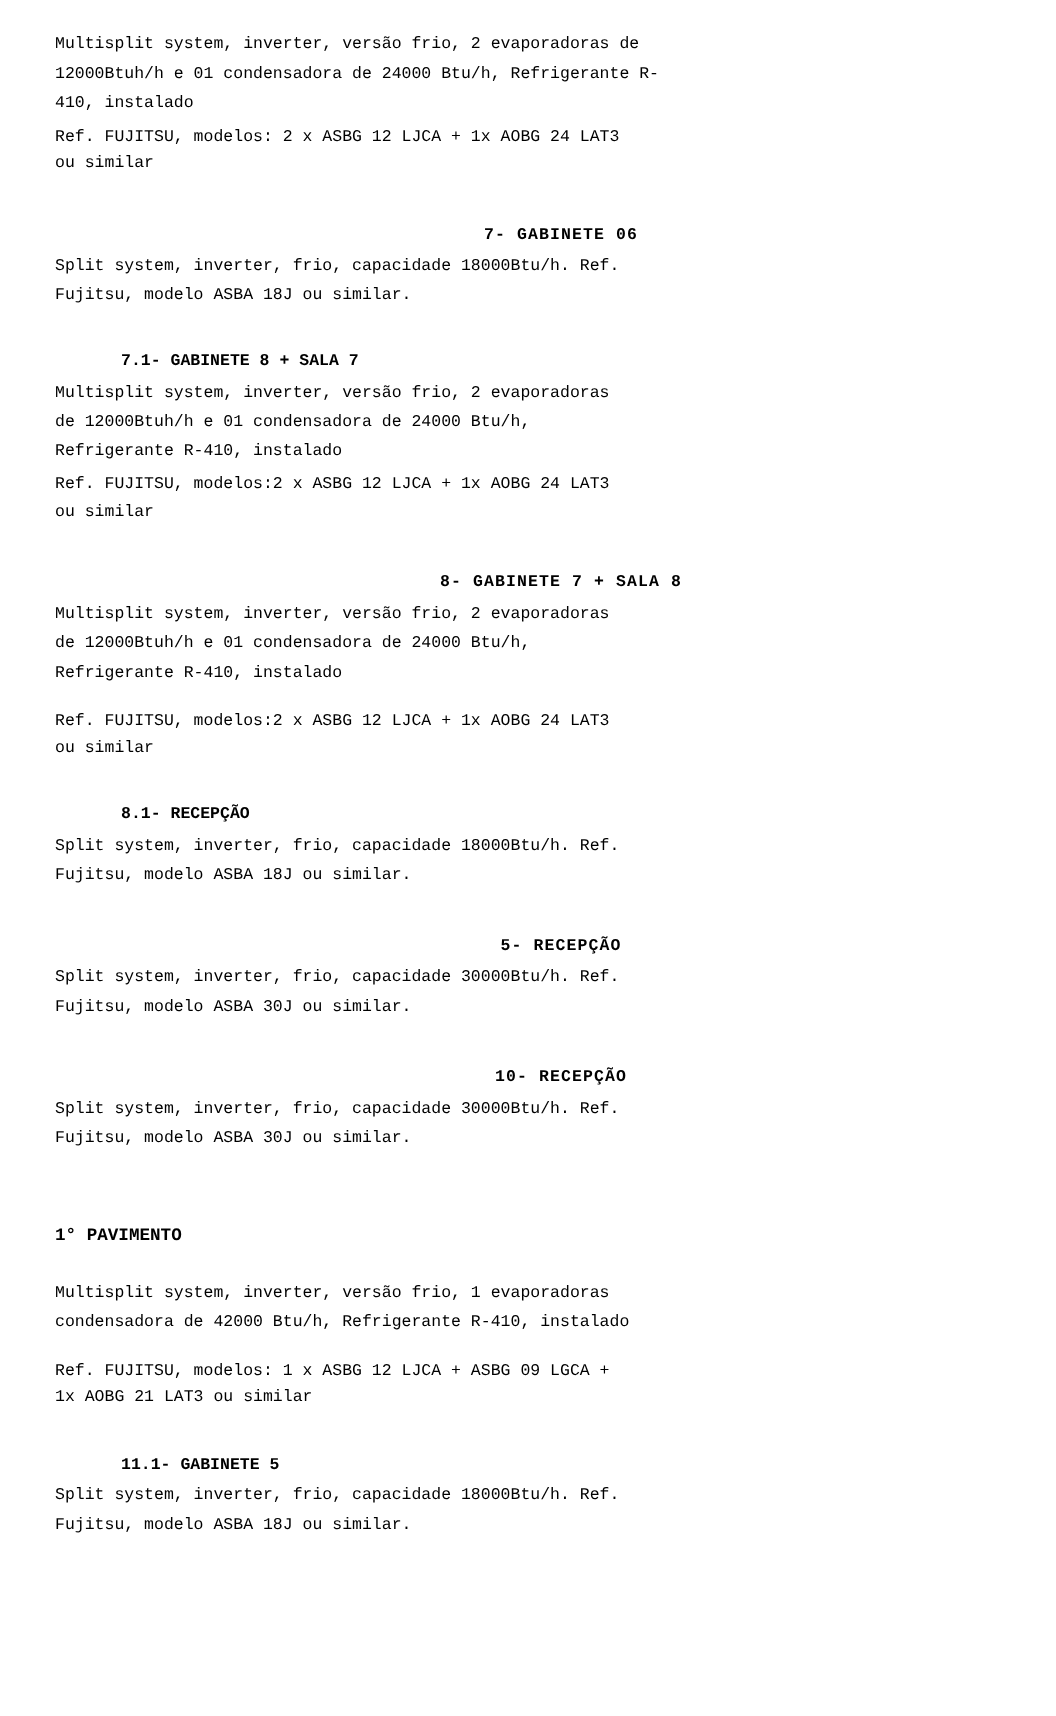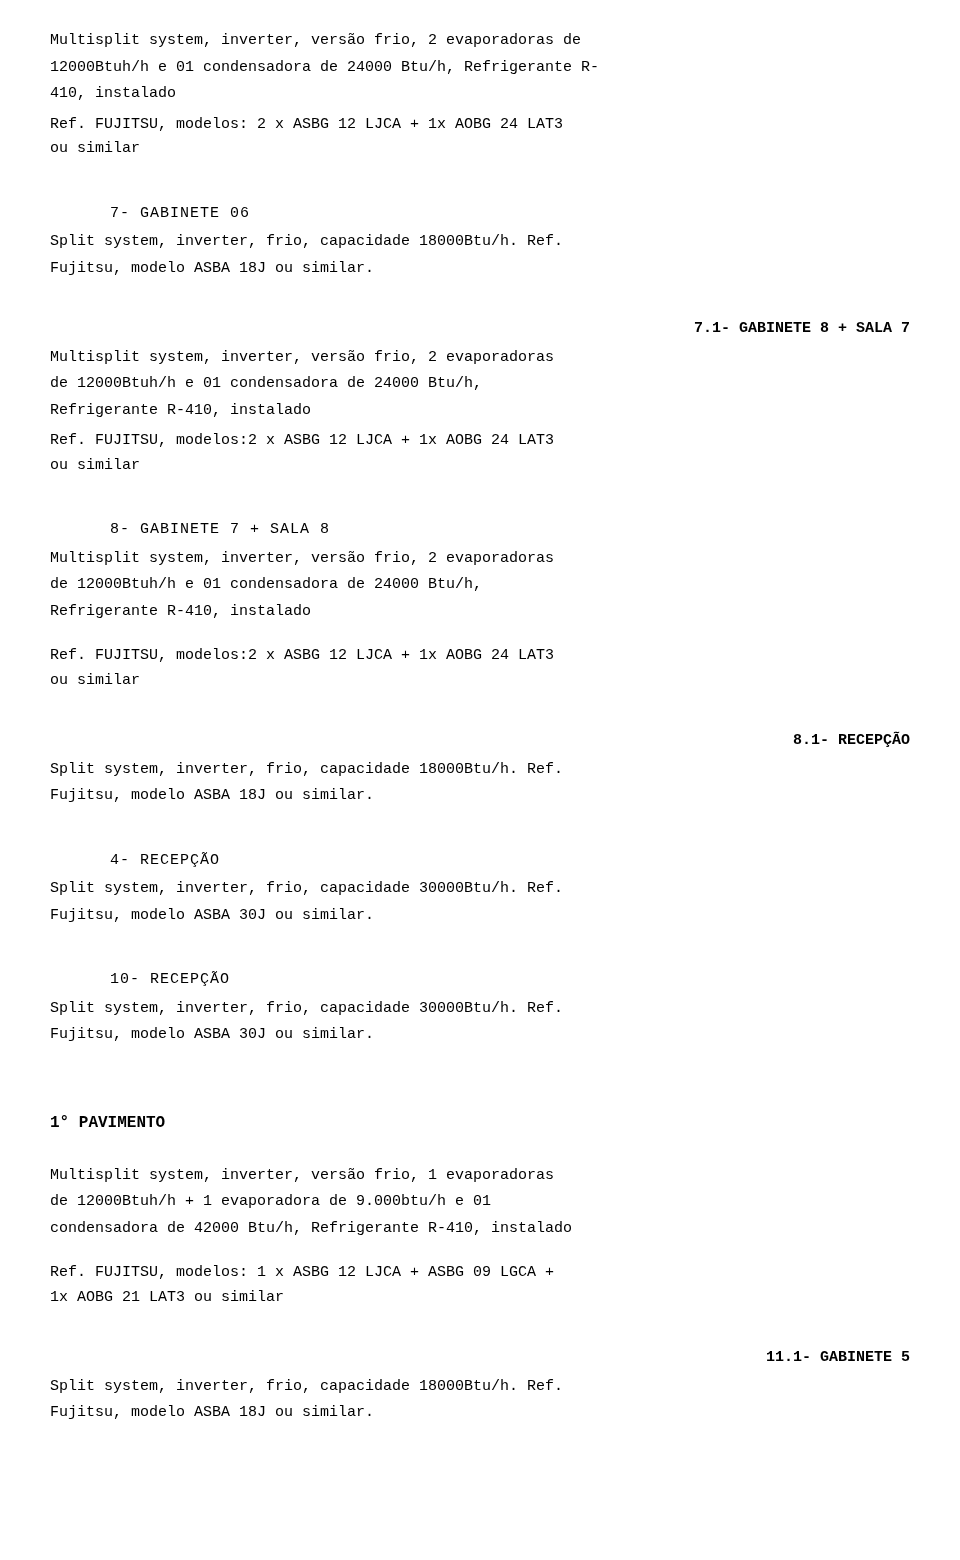--- a/index.html
+++ b/index.html
@@ -22,29 +22,29 @@
     .content-block {
       margin-bottom: 0;
     }
 
     p {
       margin-bottom: 4px;
       text-align: justify;
     }
 
     .section-heading {
-      font-weight: normal;
-      text-align: left;
+      font-weight: bold;
+      text-align: center;
       margin: 18px 0 6px 0;
       letter-spacing: 1px;
     }
 
     .sub-heading {
       font-weight: bold;
-      text-align: right;
+      text-align: left;
       margin: 14px 0 6px 0;
     }
 
     .bold {
       font-weight: normal;
     }
 
     .indent {
       margin-left: 60px;
     }
@@ -106,39 +106,38 @@
   <p><span class="bold">ou similar</span></p>
 
   <div class="large-spacer"></div>
 
   <p class="sub-heading indent">8.1- RECEPÇÃO</p>
   <p>Split system, inverter, frio, capacidade 18000Btu/h. Ref.</p>
   <p><span>Fujitsu, modelo ASBA 18J </span><span class="bold">ou similar</span><span>.</span></p>
 
   <div class="large-spacer"></div>
 
-  <p class="section-heading indent">4-      RECEPÇÃO</p>
+  <p class="section-heading indent">5-      RECEPÇÃO</p>
   <p>Split system, inverter, frio, capacidade 30000Btu/h. Ref.</p>
   <p><span>Fujitsu, modelo ASBA 30J </span><span class="bold">ou similar</span><span>.</span></p>
 
   <div class="large-spacer"></div>
 
   <p class="section-heading indent">10-     RECEPÇÃO</p>
   <p>Split system, inverter, frio, capacidade 30000Btu/h. Ref.</p>
   <p><span>Fujitsu, modelo ASBA 30J </span><span class="bold">ou similar</span><span>.</span></p>
 
   <div class="large-spacer"></div>
   <div class="large-spacer"></div>
 
   <p class="pavimento-heading">1° PAVIMENTO</p>
 
   <div class="large-spacer"></div>
 
   <p>Multisplit system, inverter, versão frio, 1 evaporadoras</p>
-  <p>de 12000Btuh/h + 1 evaporadora de 9.000btu/h e 01</p>
   <p>condensadora de 42000 Btu/h, Refrigerante R-410, instalado</p>
 
   <div class="spacer"></div>
   <p class="ref-line">Ref. FUJITSU, modelos: 1 x ASBG 12 LJCA + ASBG 09 LGCA +</p>
   <p><span>1x AOBG 21 LAT3 </span><span class="bold">ou similar</span></p>
 
   <div class="large-spacer"></div>
 
   <p class="sub-heading indent">11.1- GABINETE 5</p>
   <p>Split system, inverter, frio, capacidade 18000Btu/h. Ref.</p>

